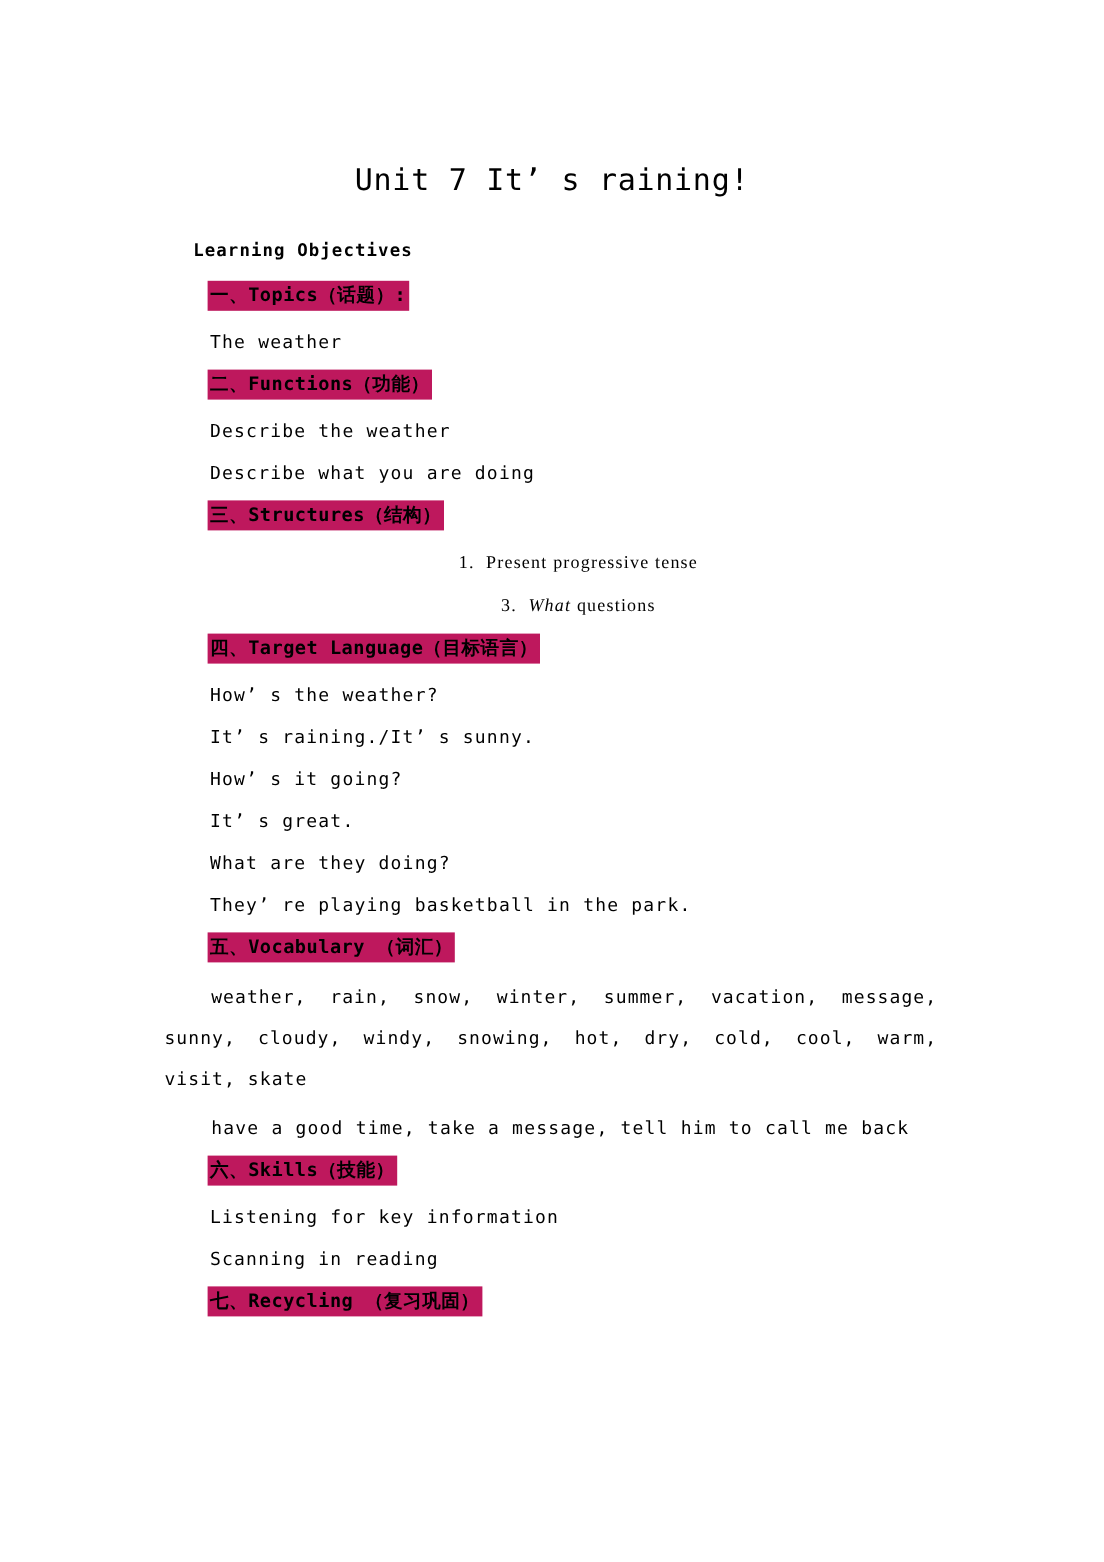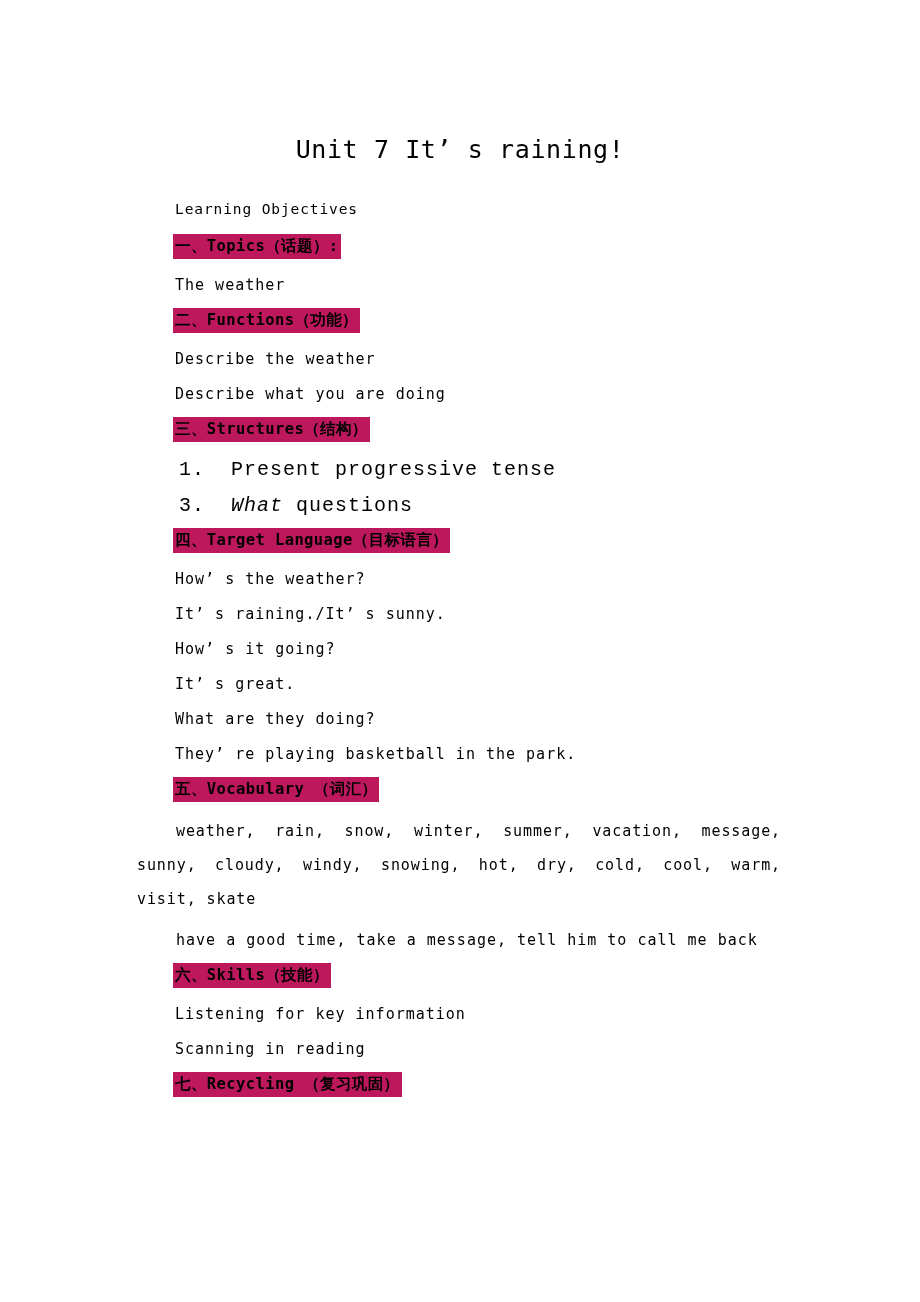--- a/index.html
+++ b/index.html
@@ -39,23 +39,23 @@
   
   .content {
     position: absolute;
     left: 137px;
     top: 198px;
     width: 648px;
   }
 
   .subtitle {
     font-size: 14.5px;
-    font-weight: normal;
+    font-weight: bold;
     letter-spacing: 0.9px;
-    margin-left: 38px;
+    margin-left: 24px;
     line-height: 22px;
     white-space: pre;
     font-family: "DejaVu Sans Mono", "Liberation Mono", monospace;
   }
 
   .section-heading {
     display: inline-block;
     background: #be185d;
     font-size: 15.5px;
     font-weight: bold;
@@ -75,27 +75,28 @@
     font-size: 15px;
     line-height: 17px;
     letter-spacing: 1.0px;
     margin-left: 38px;
     margin-top: 18px;
     white-space: pre;
     font-family: "DejaVu Sans Mono", "Liberation Mono", monospace;
   }
 
   .list-line {
-    font-size: 20px;
+    font-size: 15px;
     line-height: 17px;
     letter-spacing: 1.0px;
     margin-left: 42px;
     margin-top: 19px;
     white-space: pre;
-    font-family: Liberation Mono, monospace;
+    font-family: Liberation Serif, serif;
+    text-align: center;
   }
   .list-line .kw {
     font-style: italic;
   }
 
   
   .vocab-para {
     font-size: 15px;
     line-height: 34px;
     letter-spacing: 0.9px;

